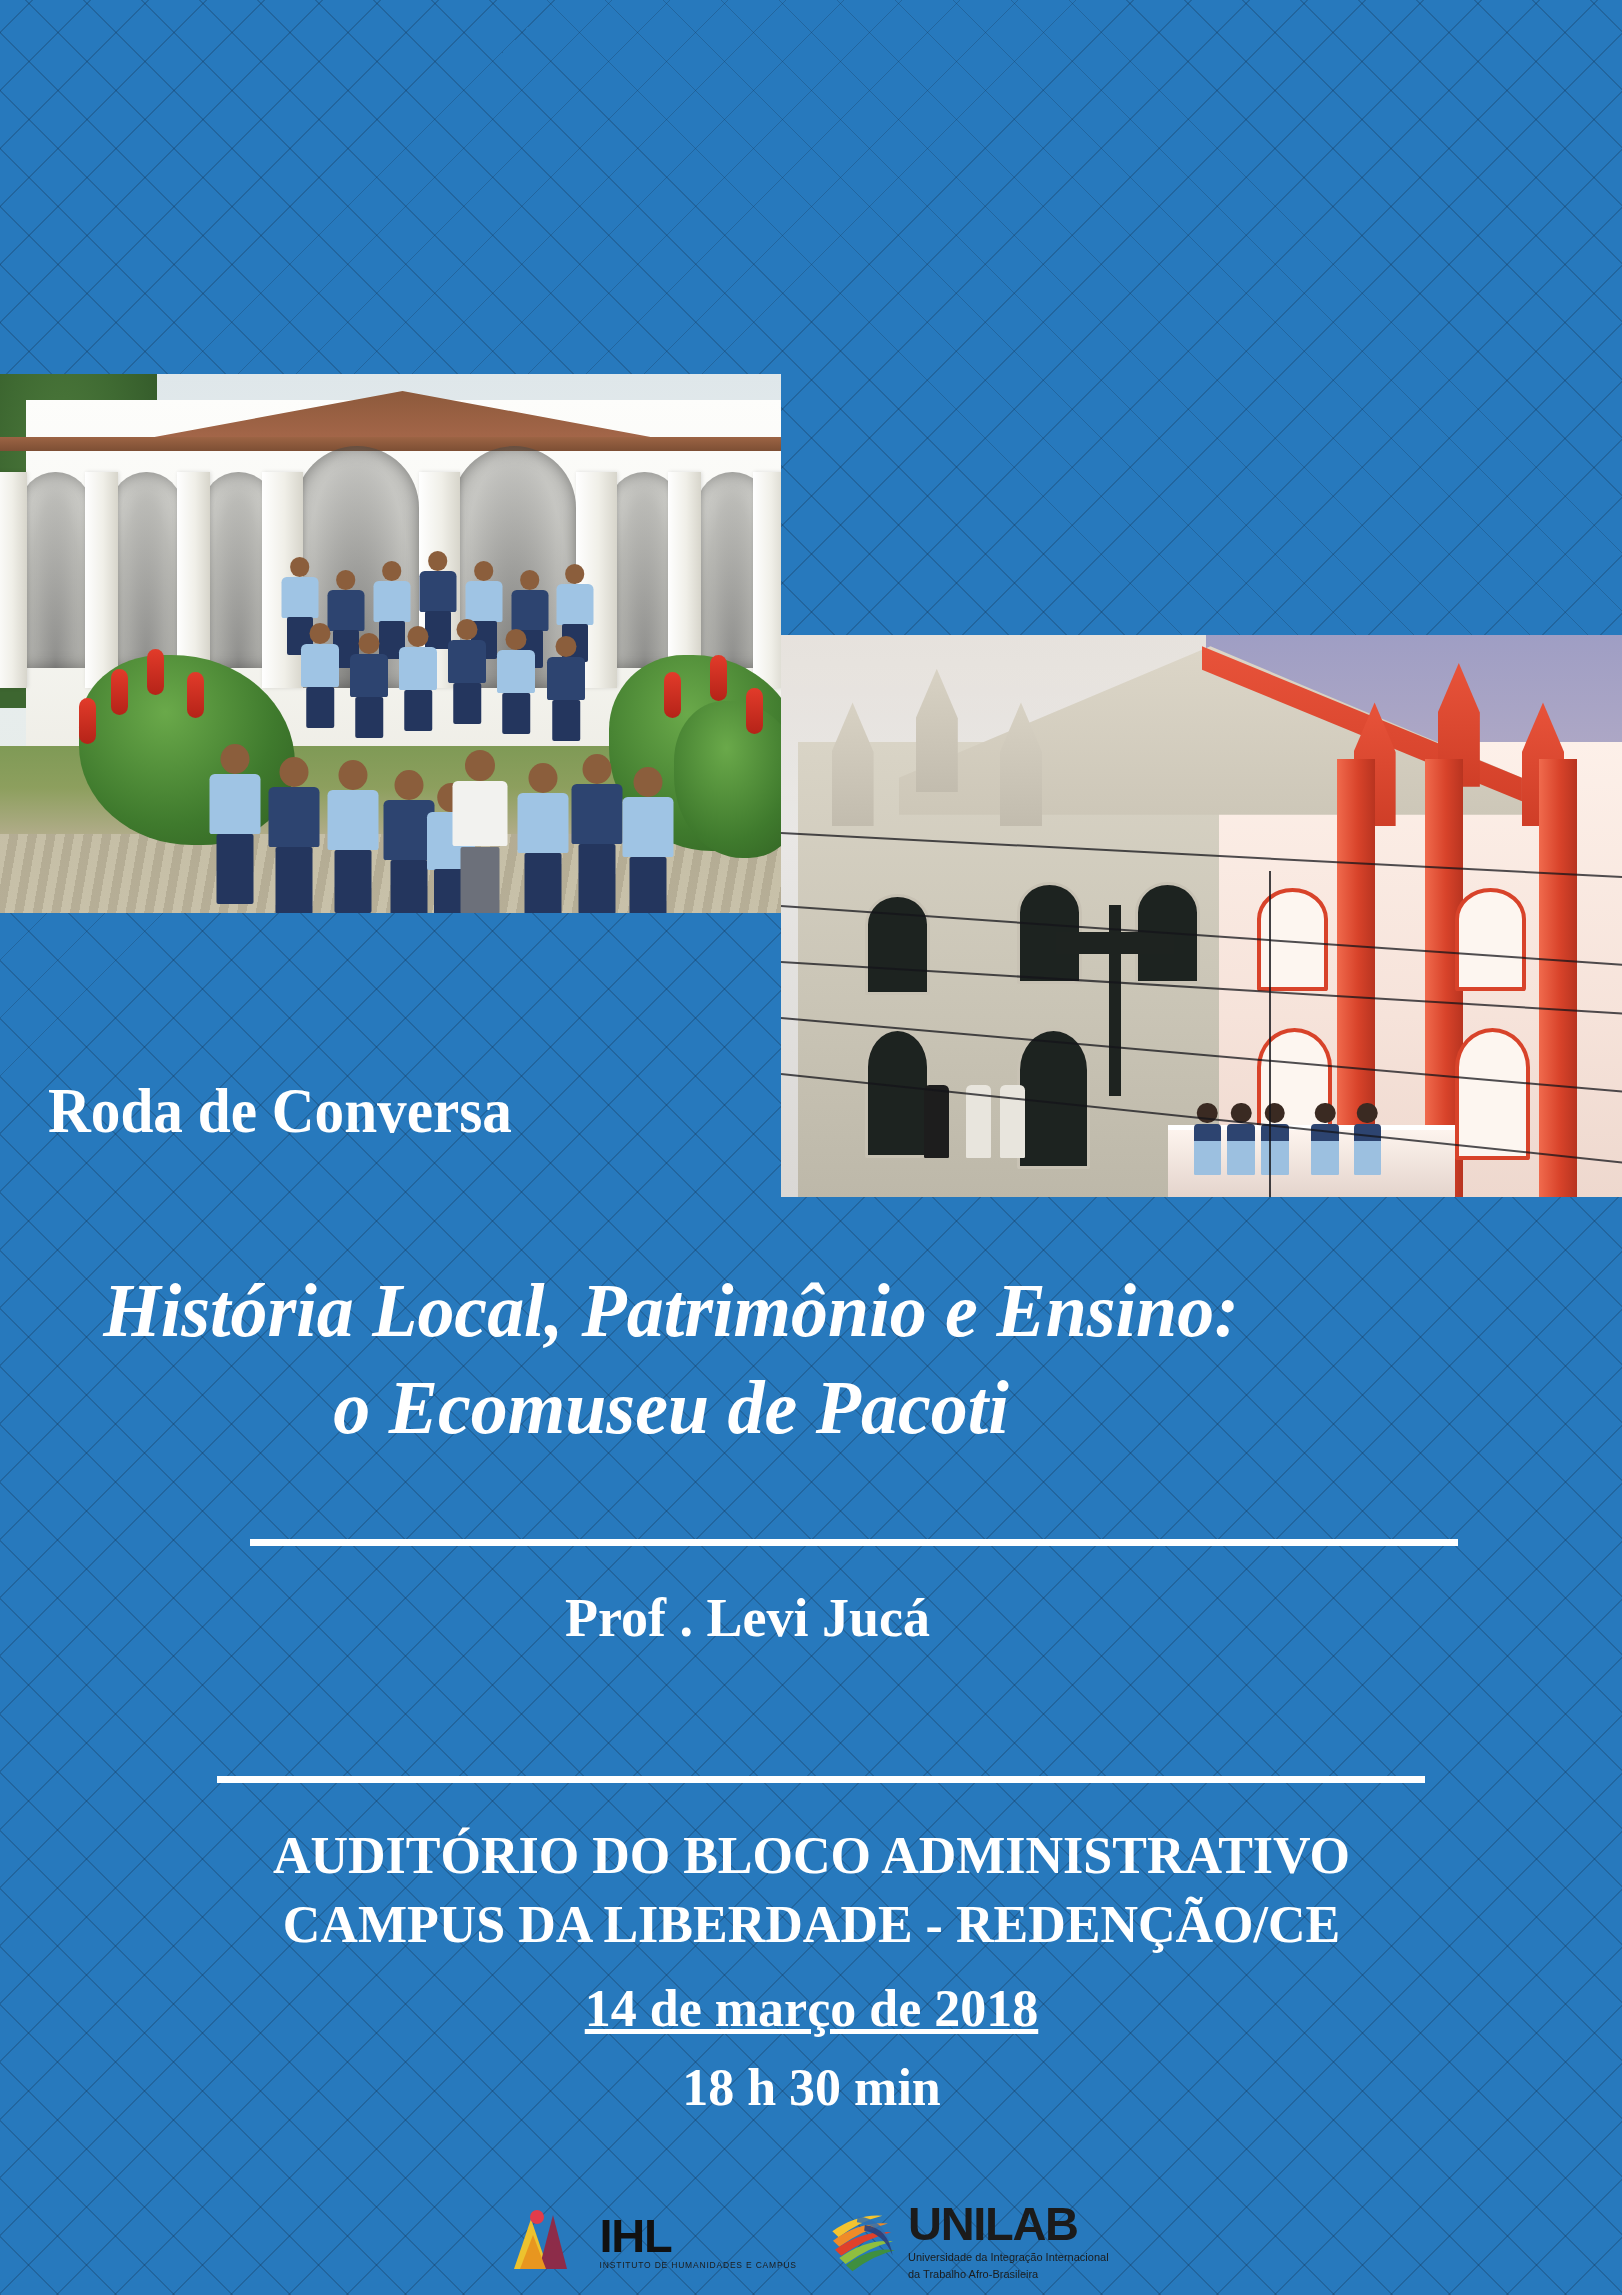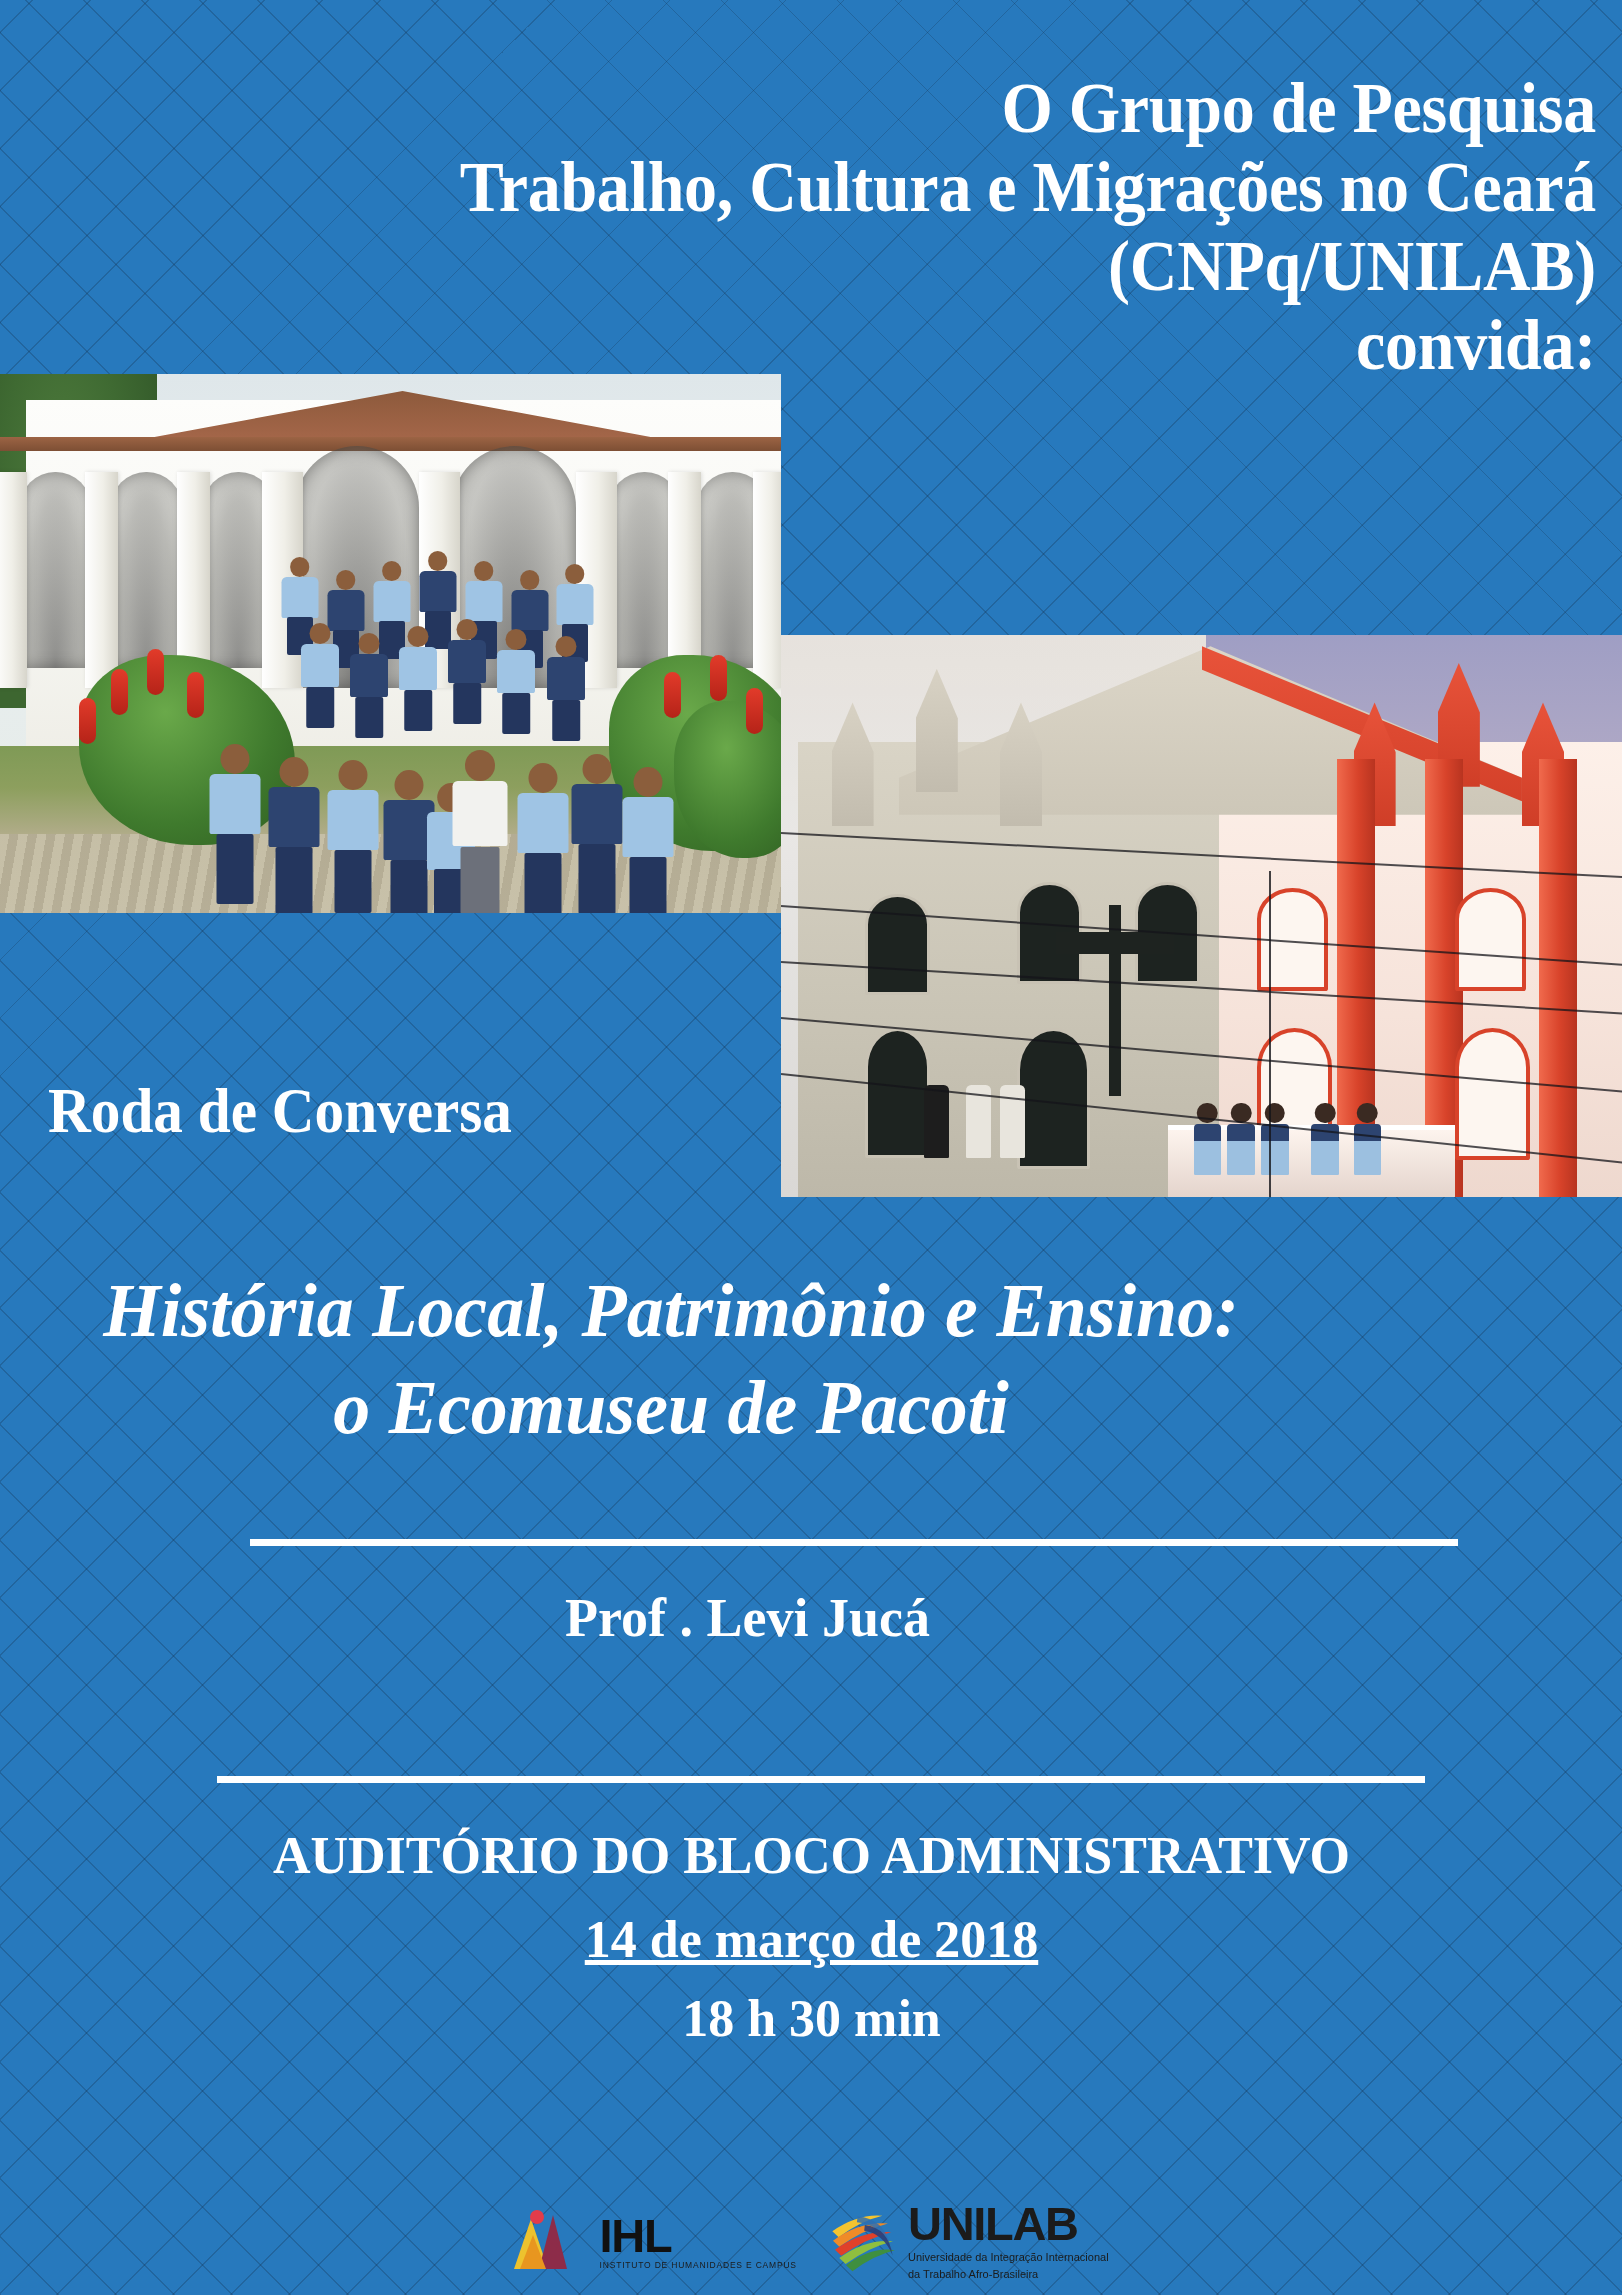--- a/index.html
+++ b/index.html
@@ -277,26 +277,20 @@
   .uni-sub {
     font-family: "Liberation Sans", "DejaVu Sans", sans-serif;
     font-size: 11px; color:#1b1b1b; line-height:1.32; margin-top:2.6px;
   }
 </style>
 </head>
 <body>
 
 <div id="poster">
 
-  <div class="header-block">
-    <span class="header-line">O Grupo de Pesquisa</span>
-    <span class="header-line">Trabalho, Cultura e Migrações no Ceará</span>
-    <span class="header-line">(CNPq/UNILAB)</span>
-    <span class="header-line">convida:</span>
-  </div>
 
   <div class="photo" id="photo-students">
     <div class="sky"></div>
     <div class="treeline"></div>
     <div class="treeline2"></div>
 
     <div class="building"></div>
     <div class="roof"></div>
     <div class="roof-edge"></div>
 
@@ -507,20 +501,21 @@
   <div class="divider" id="divider-top"></div>
 
   <div id="speaker">
     <span class="sp-name">Prof . Levi Jucá</span>
   </div>
 
   <div class="divider" id="divider-bottom"></div>
 
   <div id="venue">
     <span class="v-line v-place">AUDITÓRIO DO BLOCO ADMINISTRATIVO</span>
+    <span class="v-line v-place">CAMPUS DA LIBERDADE - REDENÇÃO/CE</span>
     <span class="v-line v-date">14  de março de 2018</span>
     <span class="v-line v-time">18 h 30 min</span>
   </div>
 
   <div id="logobar">
 
     <div class="logo">
       <div class="ihl-mark">
         <div class="tri-y"></div>
         <div class="tri-m"></div>

